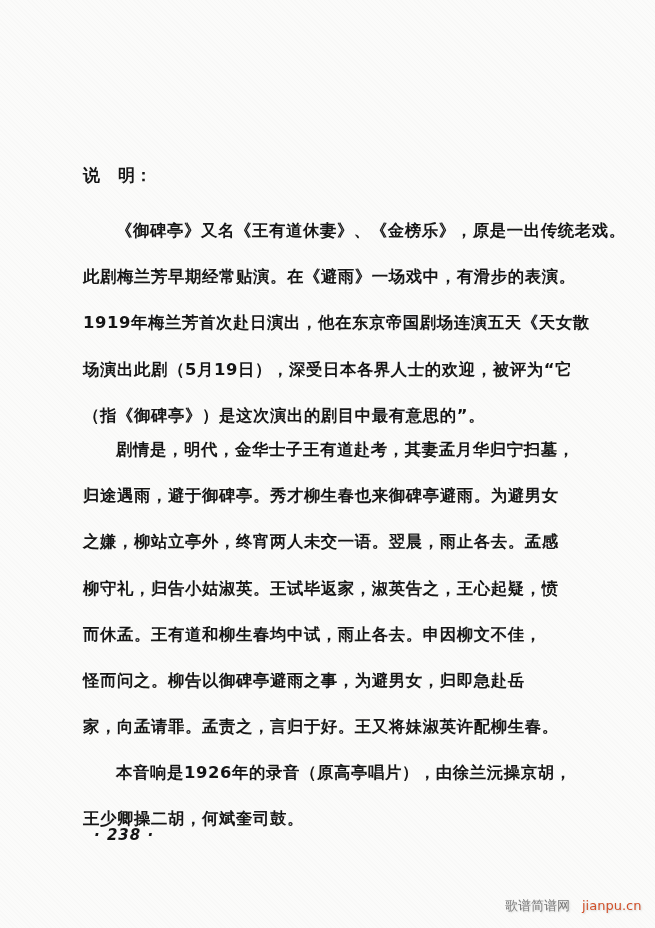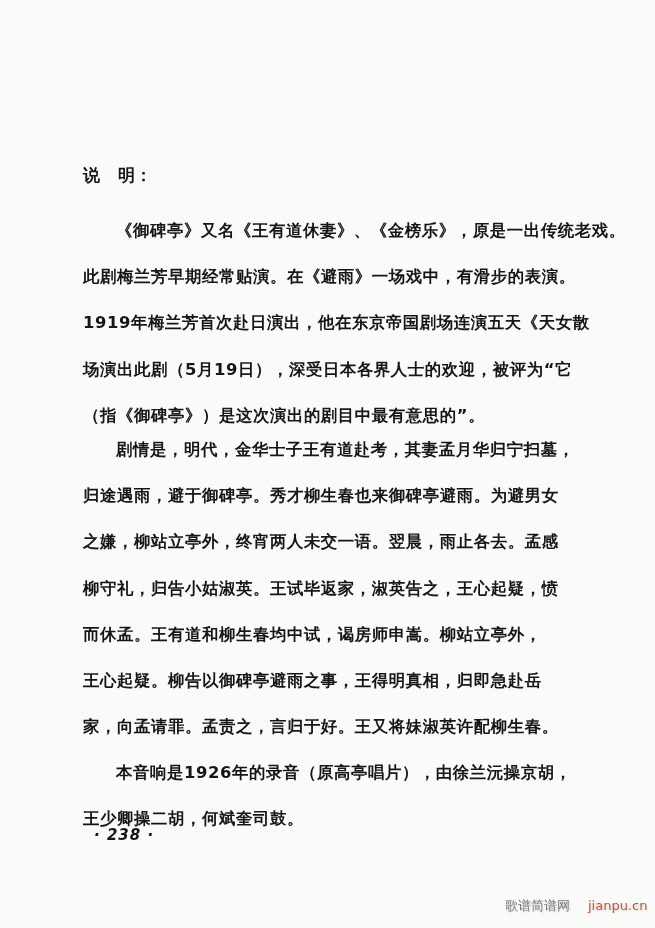--- a/index.html
+++ b/index.html
@@ -71,21 +71,21 @@
       text-shadow: 1px 1px 2px rgba(0,0,0,0.15);
     }
     .watermark .wm-cn {
       font-family: "DejaVu Serif", serif;
       color: #7a7a7a;
       text-align: center;
     }
     .watermark .wm-url {
       font-family: "DejaVu Sans", sans-serif;
       color: #d0502a;
-      margin-left: 18px;
+      margin-left: 12px;
     }
   </style>
 </head>
 <body>
 
 <div class="page">
 
   <div class="heading">
     <span>说</span><span class="h-char2">明：</span>
   </div>
@@ -93,22 +93,22 @@
   <div class="body-text">
     <div class="line indent">《御碑亭》又名《王有道休妻》、《金榜乐》，原是一出传统老戏。</div>
     <div class="line">此剧梅兰芳早期经常贴演。在《避雨》一场戏中，有滑步的表演。</div>
     <div class="line">1919年梅兰芳首次赴日演出，他在东京帝国剧场连演五天《天女散</div>
     <div class="line">场演出此剧（5月19日），深受日本各界人士的欢迎，被评为“它</div>
     <div class="line">（指《御碑亭》）是这次演出的剧目中最有意思的”。</div>
     <div class="line indent gap-before">剧情是，明代，金华士子王有道赴考，其妻孟月华归宁扫墓，</div>
     <div class="line">归途遇雨，避于御碑亭。秀才柳生春也来御碑亭避雨。为避男女</div>
     <div class="line">之嫌，柳站立亭外，终宵两人未交一语。翌晨，雨止各去。孟感</div>
     <div class="line">柳守礼，归告小姑淑英。王试毕返家，淑英告之，王心起疑，愤</div>
-    <div class="line">而休孟。王有道和柳生春均中试，谒房师申嵩。柳站立亭外，</div>
-    <div class="line">王心起疑。柳告以御碑亭避雨之事，王得明真相，归即急赴岳</div>
+    <div class="line">而休孟。王有道和柳生春均中试，雨止各去。申因柳文不佳，</div>
+    <div class="line">怪而问之。柳告以御碑亭避雨之事，为避男女，归即急赴岳</div>
     <div class="line">家，向孟请罪。孟责之，言归于好。王又将妹淑英许配柳生春。</div>
     <div class="line indent">本音响是1926年的录音（原高亭唱片），由徐兰沅操京胡，</div>
     <div class="line">王少卿操二胡，何斌奎司鼓。</div>
   </div>
 
   <div class="page-number">· 238 ·</div>
 
   <div class="watermark">
     <span class="wm-cn">歌谱简谱网</span><span class="wm-url">jianpu.cn</span>
   </div>

